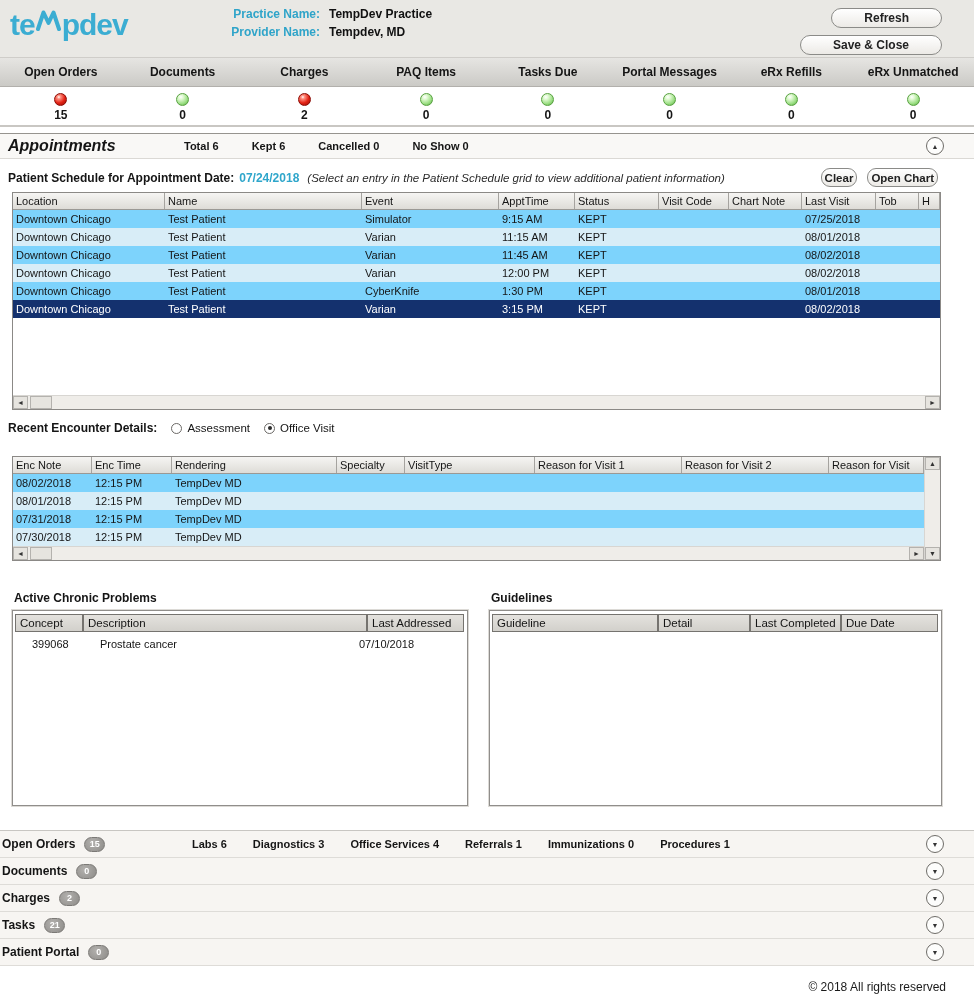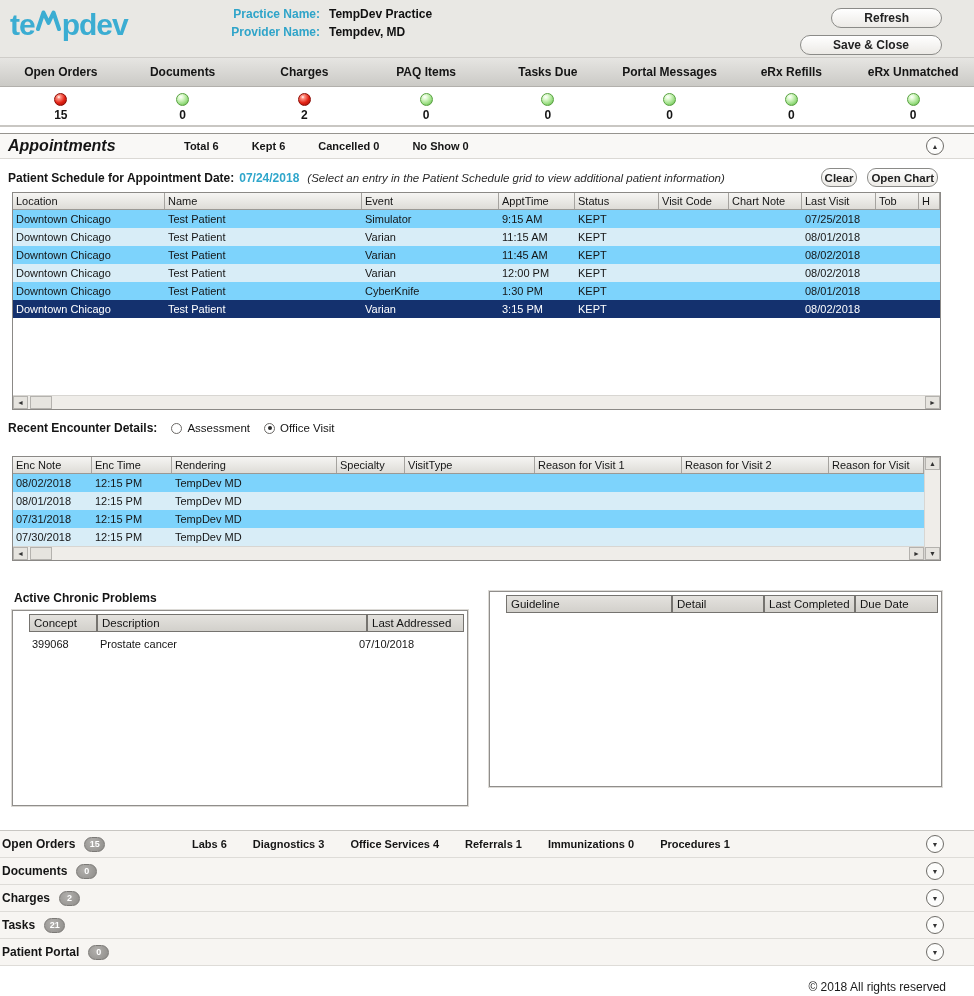--- a/index.html
+++ b/index.html
@@ -82,21 +82,21 @@
   .radio-opt { display: flex; align-items: center; font-size: 11.5px; margin-left: 14px; }
   .radio { width: 11px; height: 11px; border: 1px solid #6b6966; border-radius: 50%; background: #fff; position: relative; margin-right: 5px; flex: 0 0 auto; }
   .radio.checked::after { content: ""; position: absolute; left: 2.5px; top: 2.5px; width: 4px; height: 4px; border-radius: 50%; background: #2a2a2a; }
 
   
   .twocol { display: flex; margin: 30px 0 0 12px; }
   .panel { width: 456px; }
   .panel.right { width: 453px; margin-left: 21px; }
   .panel-title { font-weight: bold; font-size: 12px; margin: 0 0 5px 2px; }
   .panelbox { border: 1px solid #908e8b; box-shadow: 0 0 0 1px #dcdad6; height: 196px; background: #fff; }
-  .phead { display: grid; padding: 3px 3px 0 16px; }
+  .phead { display: grid; padding: 3px 3px 0 2px; }
   .phead > div { border: 1px solid #75736f; background: linear-gradient(#e4e2de,#d2d0cb); height: 18px; line-height: 16px;
                  padding: 0 4px; font-size: 11.5px; overflow: hidden; white-space: nowrap; }
   .cols-chronic { grid-template-columns: 68px 1fr 97px; }
   .cols-guide   { grid-template-columns: 166px 92px 91px 1fr; }
   .prow { display: grid; height: 18px; line-height: 18px; padding: 0 15px; margin-top: 3px; }
   .prow > div { padding: 0 4px; overflow: hidden; white-space: nowrap; }
 
   
   .accordion { margin-top: 24px; border-top: 1px solid #c8c6c2; }
   .acc-row { height: 27px; display: flex; align-items: center; background: #f7f5f2; border-bottom: 1px solid #dedcd8; }
@@ -390,20 +390,21 @@
         <div>Last Addressed</div>
       </div>
       <div class="prow cols-chronic">
         <div>399068</div>
         <div>Prostate cancer</div>
         <div>07/10/2018</div>
       </div>
     </div>
   </div>
   <div class="panel right">
+    <div class="panel-title">Guidelines</div>
     <div class="panelbox">
       <div class="phead cols-guide">
         <div>Guideline</div>
         <div>Detail</div>
         <div>Last Completed</div>
         <div>Due Date</div>
       </div>
     </div>
   </div>
 </div>

